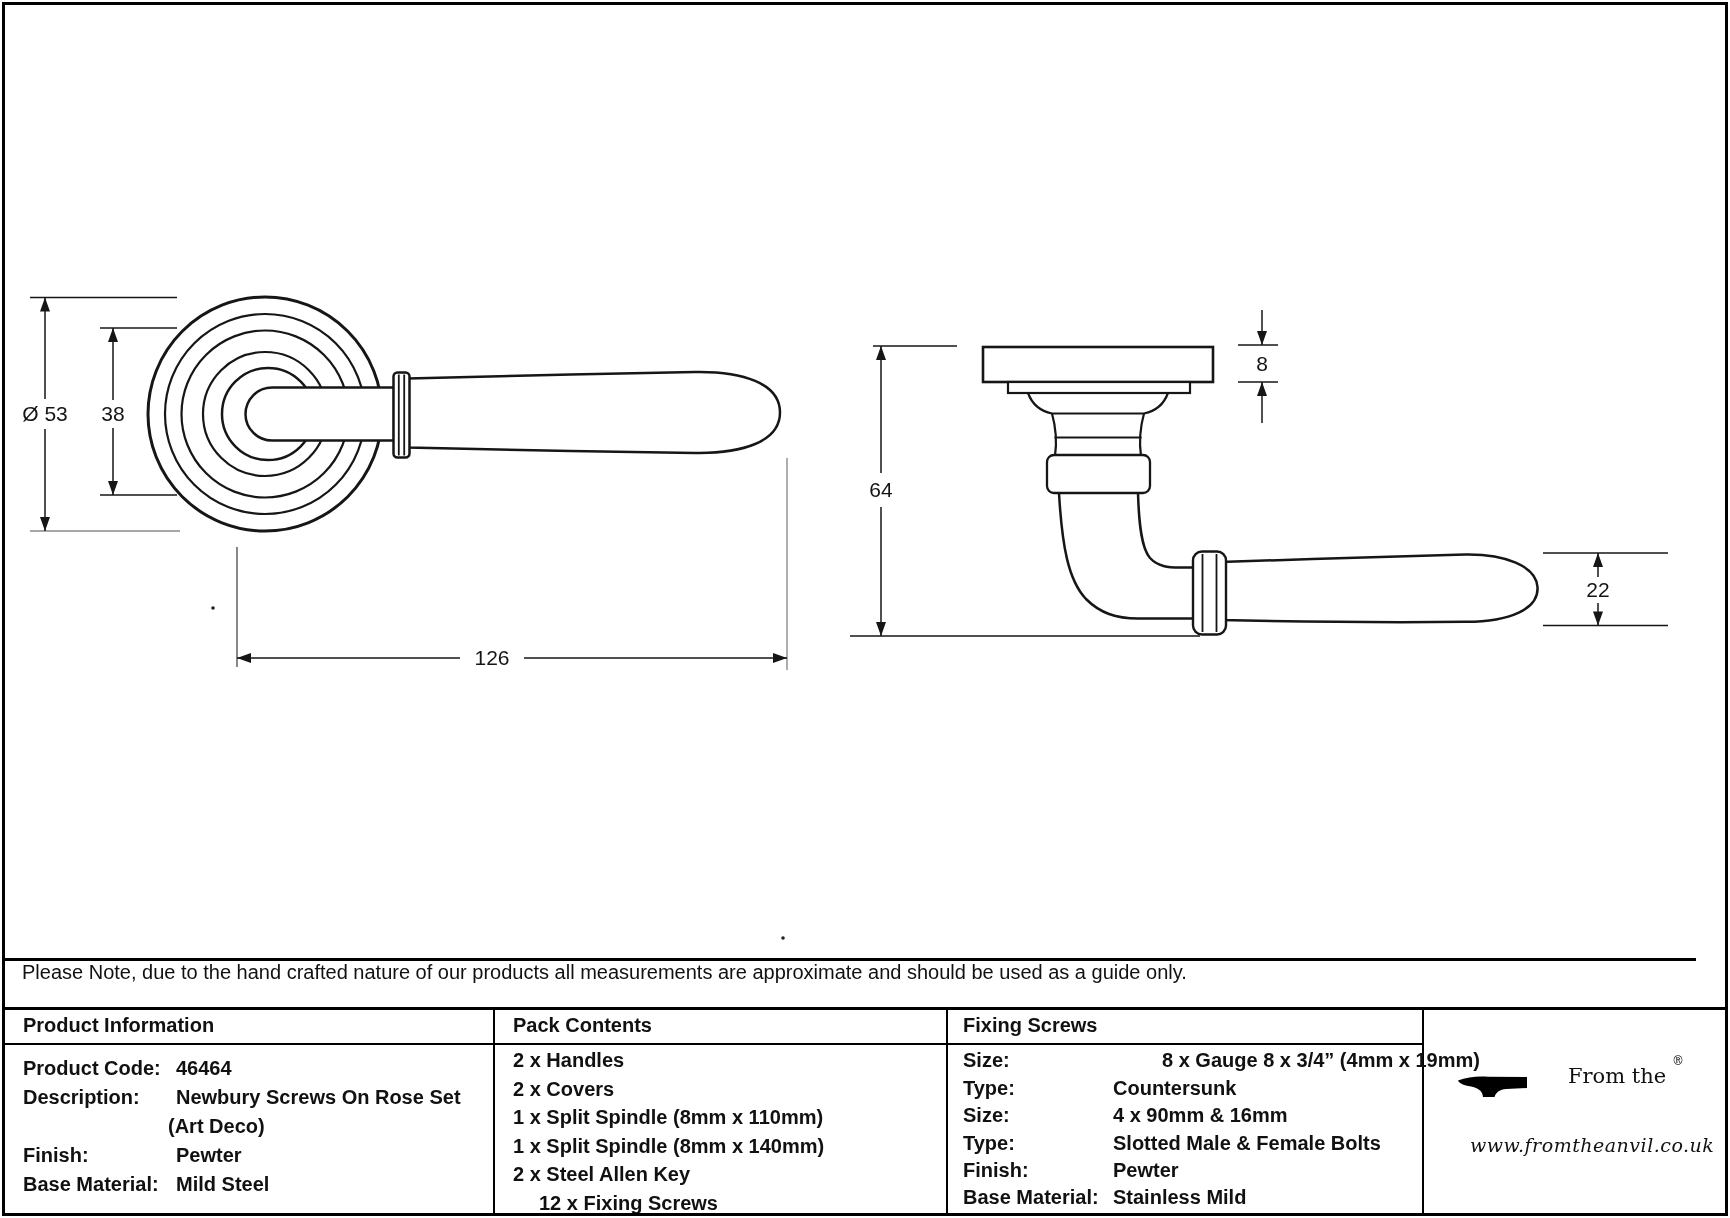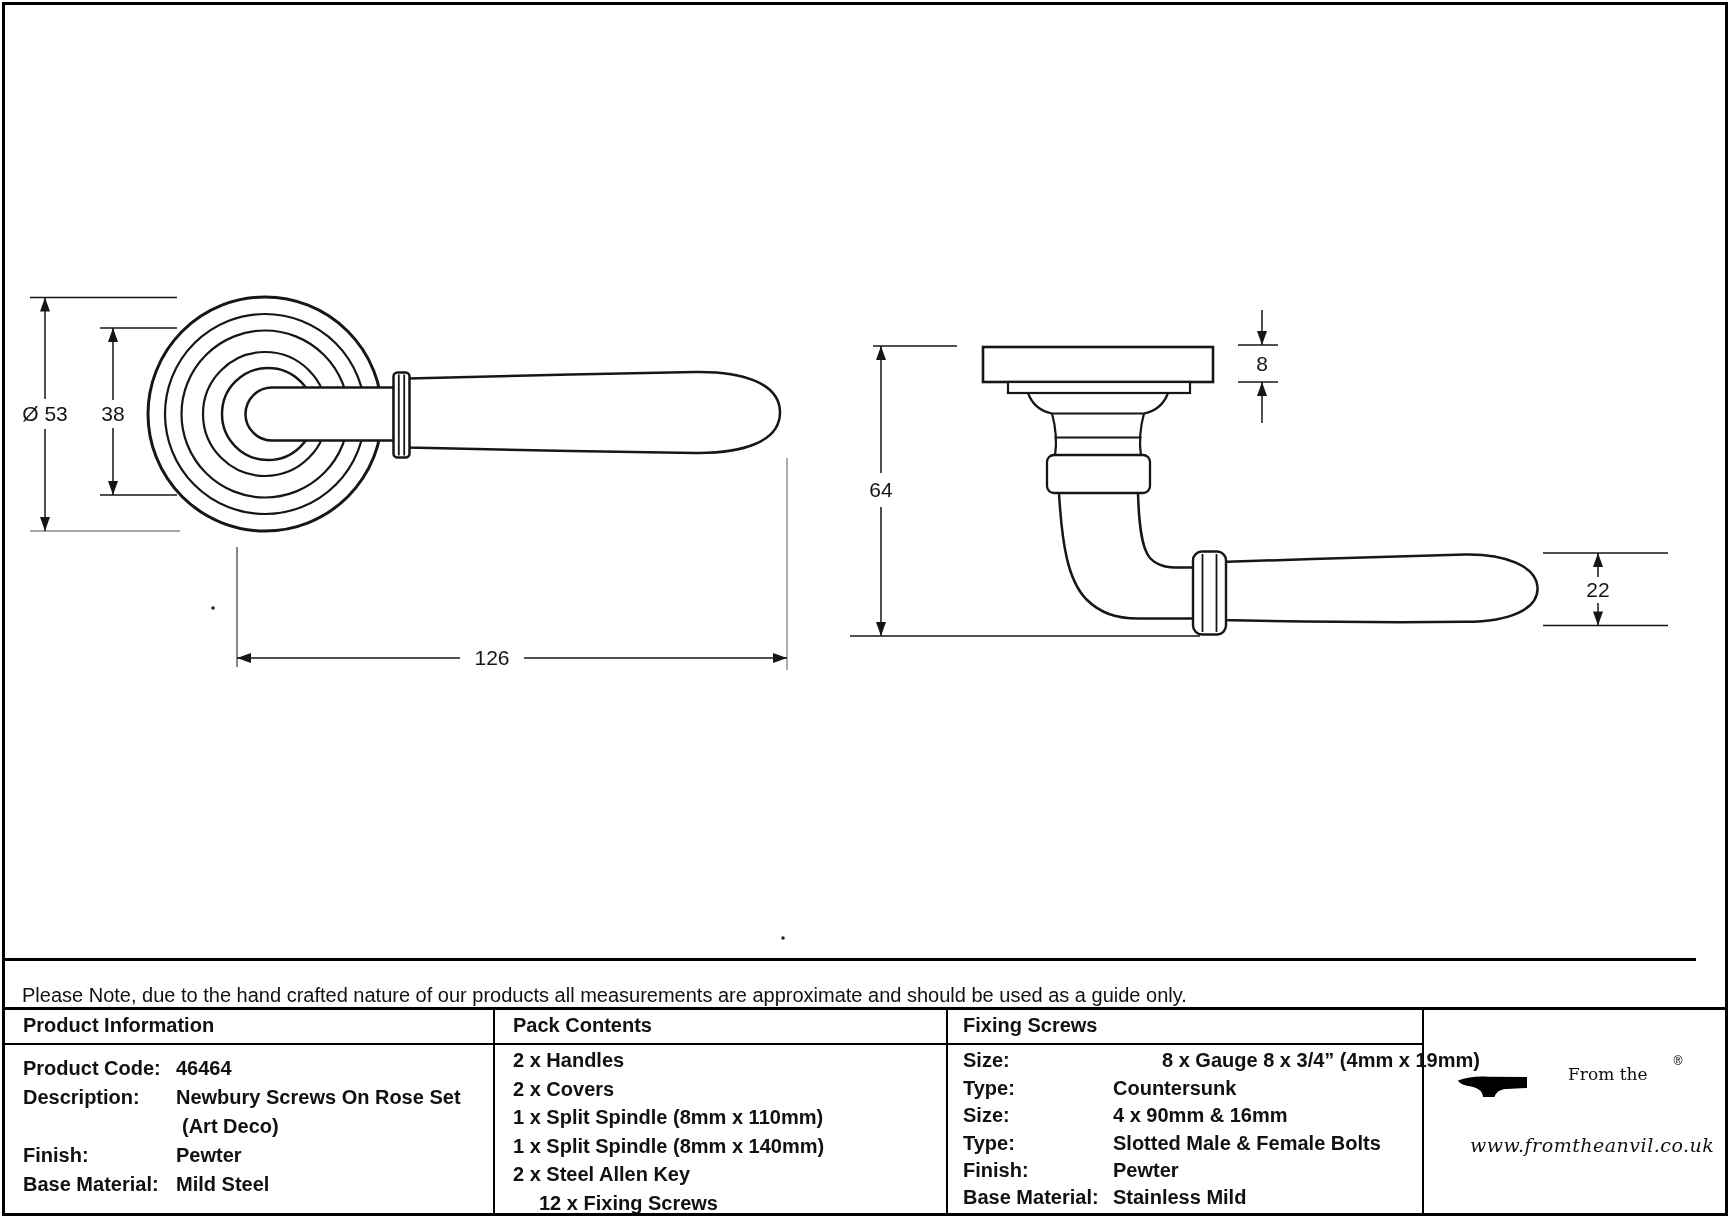--- a/index.html
+++ b/index.html
@@ -5,21 +5,21 @@
   html,body{margin:0;padding:0;background:#fff;}
   .page{position:relative;width:1730px;height:1218px;background:#fff;overflow:hidden;
         font-family:"Liberation Sans",sans-serif;color:#111;}
   .abs{position:absolute;}
   .frame{position:absolute;left:2px;top:2px;width:1726px;height:1214px;
          border:3px solid #000;box-sizing:border-box;}
   .hl{position:absolute;background:#000;}
   .vl{position:absolute;background:#000;}
   .t{position:absolute;height:26px;line-height:26px;font-size:20px;white-space:nowrap;color:#111;font-weight:bold;}
   .note{position:absolute;left:2px;top:958px;width:1694px;height:49px;border-top:3px solid #000;
-        box-sizing:border-box;display:flex;align-items:flex-end;padding-left:20px;font-size:20px;}
+        box-sizing:border-box;display:flex;align-items:flex-start;padding-left:20px;font-size:20px;}
   svg text.dim{font-family:"Liberation Sans",sans-serif;font-size:21px;fill:#141414;}
   .serif{font-family:"DejaVu Serif",serif;}
 </style>
 </head>
 <body>
 
 <div class="page">
 
   <svg class="abs" style="left:0;top:0" width="1730" height="1218" viewBox="0 0 1730 1218">
 
@@ -122,21 +122,21 @@
   <div class="hl" style="left:4px;top:1043px;width:1418px;height:2px"></div>
   <div class="vl" style="left:493px;top:1009px;width:2px;height:204px"></div>
   <div class="vl" style="left:946px;top:1009px;width:2px;height:204px"></div>
   <div class="vl" style="left:1422px;top:1009px;width:2px;height:204px"></div>
 
   <div class="t" style="left:23px;top:1012px">Product Information</div>
   <div class="t" style="left:23px;top:1055px">Product Code:</div>
   <div class="t" style="left:176px;top:1055px">46464</div>
   <div class="t" style="left:23px;top:1084px">Description:</div>
   <div class="t" style="left:176px;top:1084px">Newbury Screws On Rose Set</div>
-  <div class="t" style="left:182px;top:1113px">(Art Deco)</div>
+  <div class="t" style="left:168px;top:1113px">(Art Deco)</div>
   <div class="t" style="left:23px;top:1142px">Finish:</div>
   <div class="t" style="left:176px;top:1142px">Pewter</div>
   <div class="t" style="left:23px;top:1171px">Base Material:</div>
   <div class="t" style="left:176px;top:1171px">Mild Steel</div>
 
   <div class="t" style="left:513px;top:1012px">Pack Contents</div>
   <div class="t" style="left:513px;top:1047px">2 x Handles</div>
   <div class="t" style="left:513px;top:1076px">2 x Covers</div>
   <div class="t" style="left:513px;top:1104px">1 x Split Spindle (8mm x 110mm)</div>
   <div class="t" style="left:513px;top:1133px">1 x Split Spindle (8mm x 140mm)</div>
@@ -151,21 +151,21 @@
   <div class="t" style="left:963px;top:1102px">Size:</div>
   <div class="t" style="left:1113px;top:1102px">4 x 90mm &amp; 16mm</div>
   <div class="t" style="left:963px;top:1130px">Type:</div>
   <div class="t" style="left:1113px;top:1130px">Slotted Male &amp; Female Bolts</div>
   <div class="t" style="left:963px;top:1157px">Finish:</div>
   <div class="t" style="left:1113px;top:1157px">Pewter</div>
   <div class="t" style="left:963px;top:1184px">Base Material:</div>
   <div class="t" style="left:1113px;top:1184px">Stainless Mild</div>
 
   <div class="abs" style="left:1470px;top:1056px;width:240px;height:112px">
-    <span class="serif" style="position:absolute;left:98px;top:8px;font-size:17px;white-space:nowrap">From the</span>
+    <span class="serif" style="position:absolute;left:98px;top:8px;font-size:21px;white-space:nowrap">From the</span>
     <span class="serif" style="position:absolute;left:202px;top:-2px;font-size:12px">®</span>
     <svg style="position:absolute;left:-12px;top:20px" width="70" height="24" viewBox="0 0 70 24">
       <path d="M69,1 L69,12 L48,13 C42,13.5 38,16 36.5,21 L25,21 C24.5,14 19,11.5 10,10
                C5,9 1,7 0,4.5 C9,1 20,0 30,0.8 Z" fill="#000"></path>
     </svg>
     <span class="serif" style="position:absolute;left:0px;top:78px;font-size:19px;font-style:italic;letter-spacing:0.5px;white-space:nowrap">www.fromtheanvil.co.uk</span>
   </div>
 
   <div class="frame"></div>
 </div>

